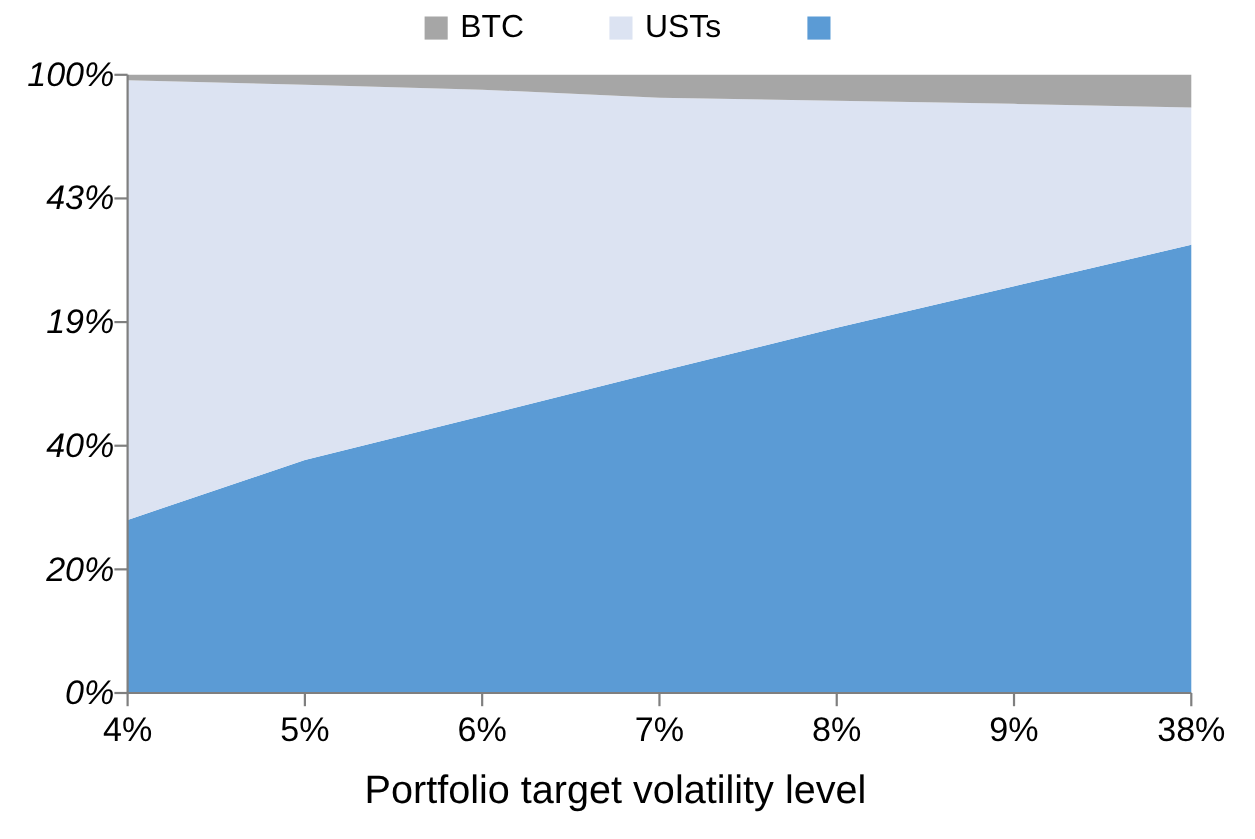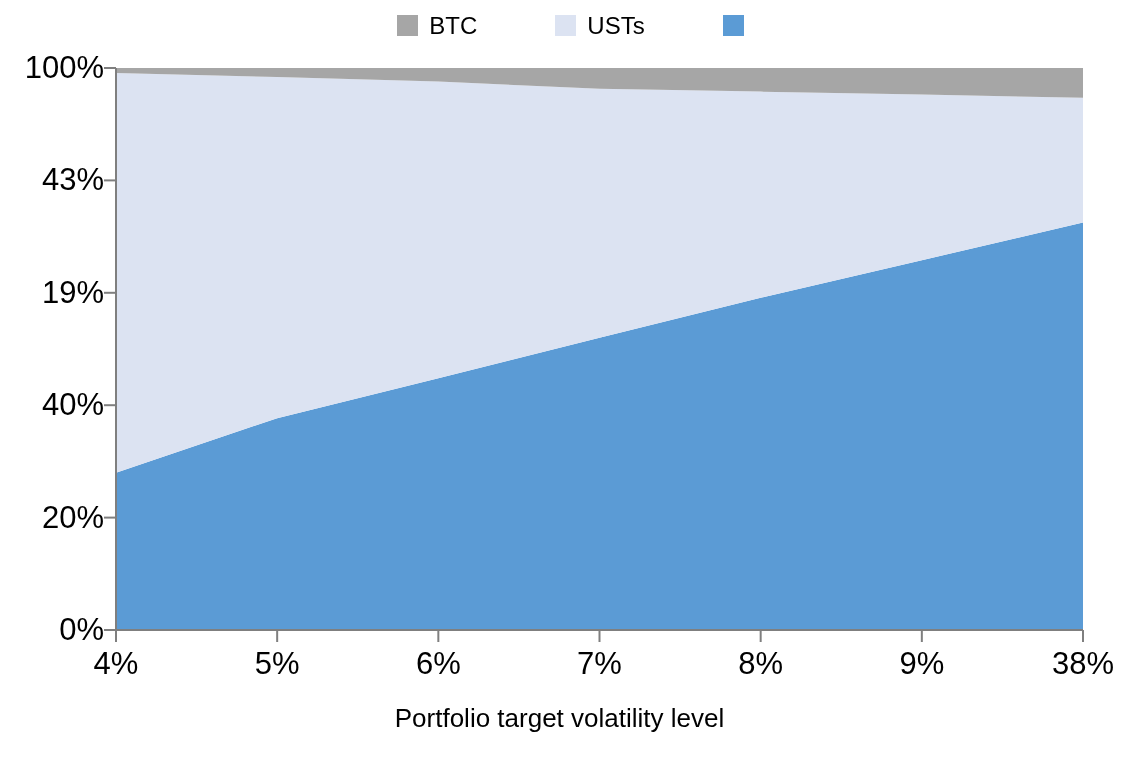--- a/index.html
+++ b/index.html
@@ -36,21 +36,21 @@
     display: flex;
     align-items: center;
     gap: 11px;
   }
   .legend-swatch {
     width: 21px;
     height: 21px;
     display: block;
   }
   .legend-label {
-    font-size: 24px;
+    font-size: 29px;
     line-height: 31px;
     color: #000000;
     white-space: nowrap;
   }
 
   
   #plot-wrap {
     position: absolute;
     left: 0;
     top: 0;
@@ -65,20 +65,21 @@
 
   
   .y-tick-label {
     position: absolute;
     right: 0;
     width: 104px;
     text-align: right;
     font-size: 31px;
     line-height: 31px;
     white-space: nowrap;
+    font-style: italic;
   }
   #y-tick-labels {
     position: absolute;
     left: 0;
     top: 0;
     width: 104px;
     height: 763px;
   }
   #x-tick-labels {
     position: absolute;
@@ -95,21 +96,21 @@
     text-align: center;
     white-space: nowrap;
     transform: translateX(-50%);
   }
   #x-axis-title {
     position: absolute;
     left: 0;
     top: 700px;
     width: 1119px;
     text-align: center;
-    font-size: 26px;
+    font-size: 36px;
     line-height: 36px;
     color: #000000;
   }
 </style>
 </head>
 <body>
 
 <div id="chart-root">
 
   <div id="legend">

